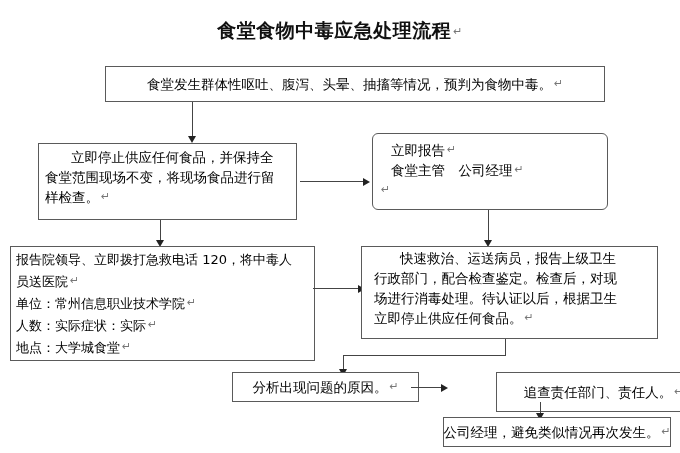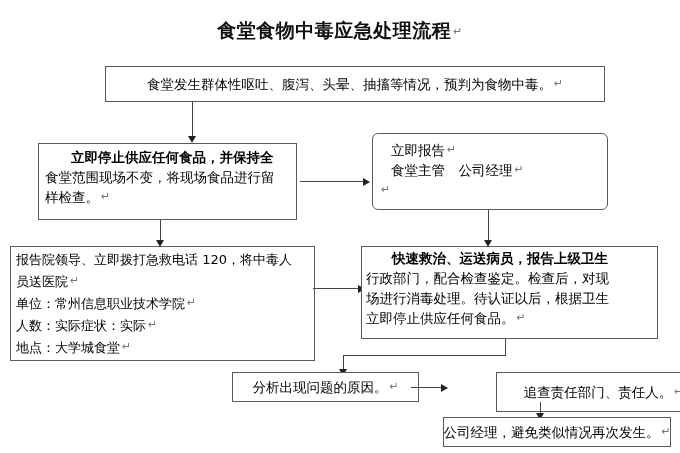--- a/index.html
+++ b/index.html
@@ -56,21 +56,21 @@
     white-space: pre;
     display: block;
   }
   .box.center-txt {
     display: flex;
     align-items: center;
     justify-content: center;
     text-align: center;
     padding: 0 23px;
   }
-  .indent { text-indent: 26px; font-weight: bold; }
+  .indent { text-indent: 26px; }
 
   
   .vline {
     position: absolute;
     width: 1px;
     background: #444;
   }
   .hline {
     position: absolute;
     height: 1px;
@@ -132,21 +132,21 @@
     <span class="ln">报告院领导、立即拨打急救电话 120，将中毒人</span>
     <span class="ln"><span>员送医院</span><span class="pilcrow">↵</span></span>
     <span class="ln"><span>单位：常州信息职业技术学院</span><span class="pilcrow">↵</span></span>
     <span class="ln spread"><span>人数：实际</span><span><span>症状：实际</span><span class="pilcrow">↵</span></span></span>
     <span class="ln"><span>地点：大学城食堂</span><span class="pilcrow">↵</span></span>
   </div>
 
   <div class="hline" style="left:313px; top:288px; width:48px;"></div>
   <div class="arrow-right" style="left:358px; top:285px;"></div>
 
-  <div class="box" style="left:361px; top:246px; width:297px; height:93px; padding:1px 4px;">
+  <div class="box" style="left:361px; top:246px; width:297px; height:93px; padding:1px 12px;">
     <span class="ln indent">快速救治、运送病员，报告上级卫生</span>
     <span class="ln">行政部门，配合检查鉴定。检查后，对现</span>
     <span class="ln">场进行消毒处理。待认证以后，根据卫生</span>
     <span class="ln"><span>立即停止供应任何食品。</span><span class="pilcrow">↵</span></span>
   </div>
 
   <div class="vline" style="left:505px; top:339px; height:16px;"></div>
   <div class="hline" style="left:343px; top:355px; width:163px;"></div>
   <div class="vline" style="left:343px; top:355px; height:17px;"></div>
   <div class="arrow-down" style="left:339px; top:369px;"></div>

